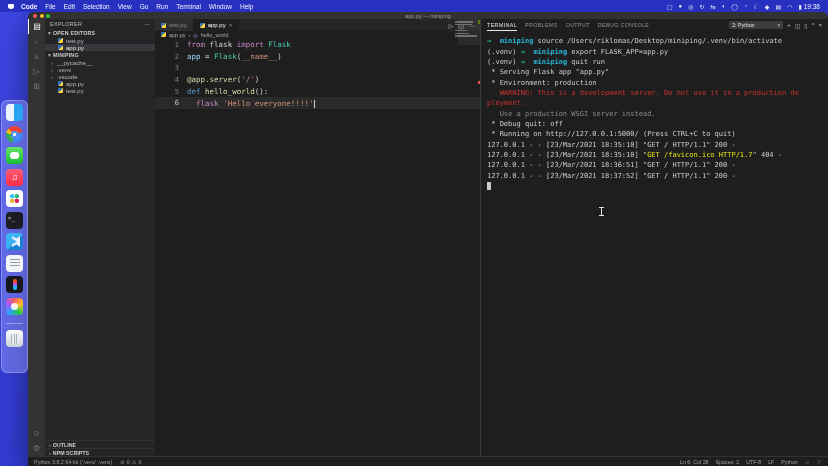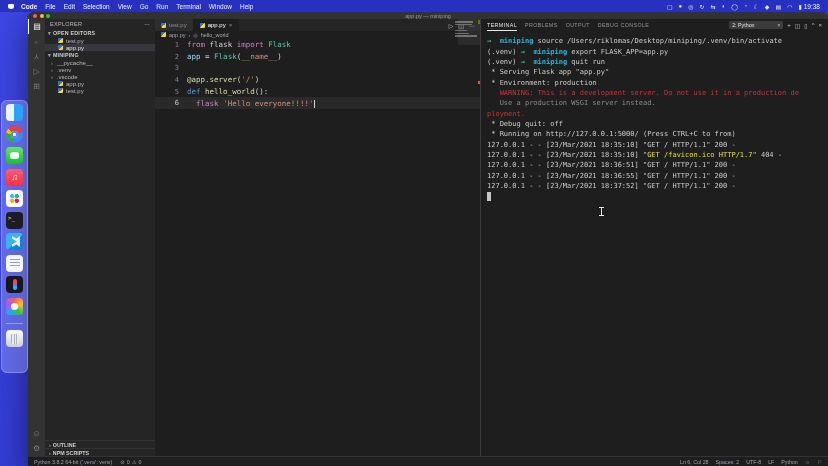--- a/index.html
+++ b/index.html
@@ -298,28 +298,27 @@
           <span class="picon">×</span>
         </span>
       </div>
       <div class="term" id="terminal">
           <div class="tline"><span class="tm-green">→</span><span class="tm-fg">  </span><span class="tm-cyan">miniping</span><span class="tm-fg"> source /Users/riklomas/Desktop/miniping/.venv/bin/activate</span></div>
           <div class="tline"><span class="tm-fg">(.venv) </span><span class="tm-green">→</span><span class="tm-fg">  </span><span class="tm-cyan">miniping</span><span class="tm-fg"> export FLASK_APP=app.py</span></div>
           <div class="tline"><span class="tm-fg">(.venv) </span><span class="tm-green">→</span><span class="tm-fg">  </span><span class="tm-cyan">miniping</span><span class="tm-fg"> quit run</span></div>
           <div class="tline"><span class="tm-fg"> * Serving Flask app "app.py"</span></div>
           <div class="tline"><span class="tm-fg"> * Environment: production</span></div>
           <div class="tline"><span class="tm-red">   WARNING: This is a development server. Do not use it in a production de</span></div>
+          <div class="tline"><span class="tm-red">ployment.</span></div>
           <div class="tline"><span class="tm-dim">   Use a production WSGI server instead.</span></div>
-          <div class="tline"><span class="tm-red">ployment.</span></div>
           <div class="tline"><span class="tm-fg"> * Debug quit: off</span></div>
-          <div class="tline"><span class="tm-fg"> * Running on http://127.0.0.1:5000/ (Press CTRL+C to from)</span></div>
+          <div class="tline"><span class="tm-fg"> * Running on http://127.0.0.1:5000/ (Press CTRL+C to quit)</span></div>
           <div class="tline"><span class="tm-fg">127.0.0.1 - - [23/Mar/2021 18:35:10] "GET / HTTP/1.1" 200 -</span></div>
           <div class="tline"><span class="tm-fg">127.0.0.1 - - [23/Mar/2021 18:35:10] "</span><span class="tm-yellow">GET /favicon.ico HTTP/1.7</span><span class="tm-fg">" 404 -</span></div>
           <div class="tline"><span class="tm-fg">127.0.0.1 - - [23/Mar/2021 18:36:51] "GET / HTTP/1.1" 200 -</span></div>
-          <div class="tline"><span class="tm-fg">127.0.0.1 - - [23/Mar/2021 18:36:55] "GET / HTTP/1.1" 200 -</span></div>
           <div class="tline"><span class="tm-fg">127.0.0.1 - - [23/Mar/2021 18:37:52] "GET / HTTP/1.1" 200 -</span></div>
           <div class="tline"><span class="tcursor"></span></div>
         </div>
     </div>
   </div>
 
   <div class="statusbar">
     <span class="sbitem">Python 3.8.2 64-bit ('.venv': venv)</span>
     <span class="sbitem">
       <span>⊘</span>

